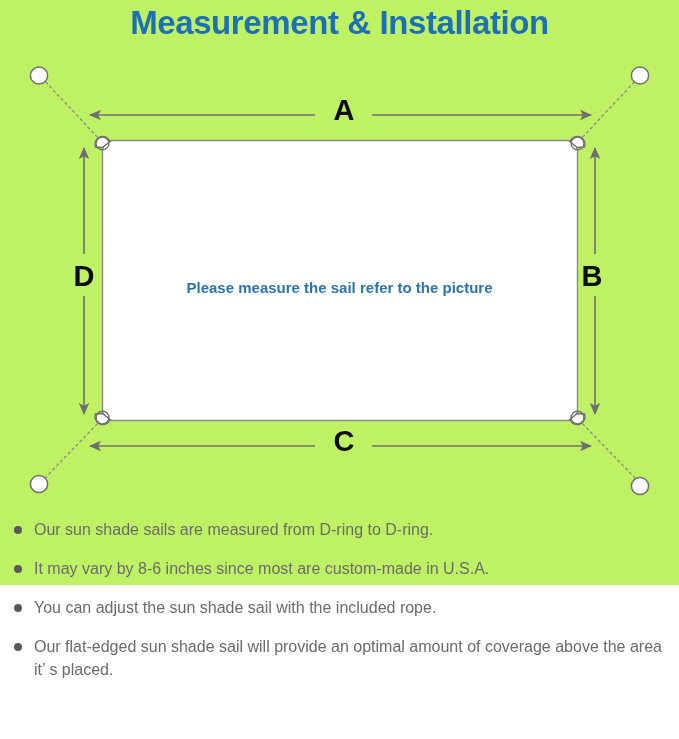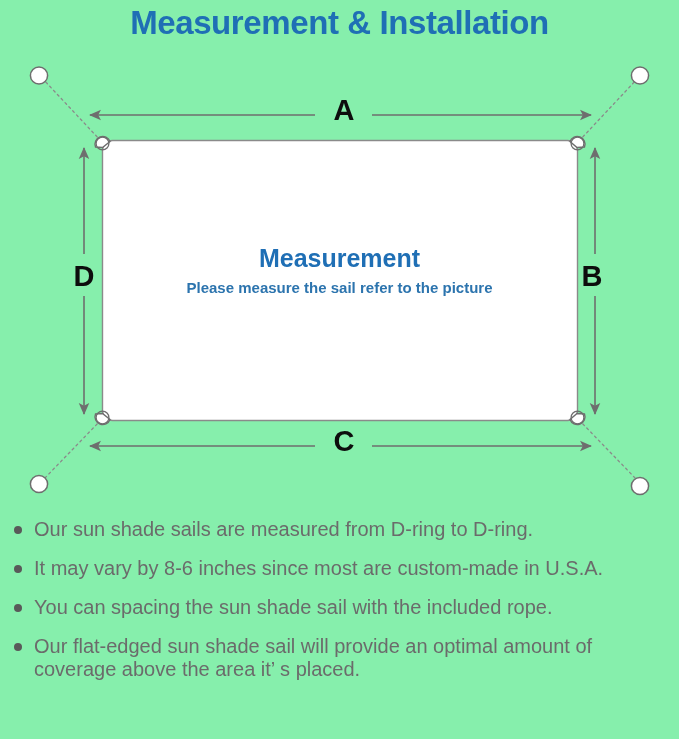--- a/index.html
+++ b/index.html
@@ -12,22 +12,22 @@
     height: 739px;
     position: relative;
     overflow: hidden;
     font-family: "Liberation Sans", sans-serif;
     -webkit-font-smoothing: antialiased;
   }
 
   #page {
     position: relative;
     width: 679px;
-    height: 739px;
-    background: #86efac;
+    height: 585px;
+    background: #bef264;
   }
 
   
   .title {
     position: absolute;
     left: 0;
     top: 0;
     width: 679px;
     text-align: center;
     font-family: "Liberation Sans", sans-serif;
@@ -108,21 +108,21 @@
     width: 8px;
     height: 8px;
     border-radius: 50%;
     background: #595959;
     margin-top: 8px;
     margin-right: 12px;
   }
   .note-text {
     flex: 1 1 auto;
     font-family: "Liberation Sans", sans-serif;
-    font-size: 20px;
+    font-size: 16px;
     line-height: 23px;
     color: #6b6b6b;
   }
 </style>
 </head>
 <body>
 
 <div id="page">
 
   <div class="title">Measurement &amp; Installation</div>
@@ -170,36 +170,35 @@
 
       <line x1="595" y1="206" x2="595" y2="100" stroke="#6e6e6e" stroke-width="1.6" marker-end="url(#arrHead)"></line>
       <line x1="595" y1="248" x2="595" y2="366" stroke="#6e6e6e" stroke-width="1.6" marker-end="url(#arrHead)"></line>
     </svg>
 
     <div class="dim-letter dim-a">A</div>
     <div class="dim-letter dim-b">B</div>
     <div class="dim-letter dim-c">C</div>
     <div class="dim-letter dim-d">D</div>
 
-    <div class="center-label center-title">Measurement</div>
     <div class="center-label center-sub">Please measure the sail refer to the picture</div>
   </div>
 
   <div class="notes">
     <div class="note-row">
       <span class="note-bullet"></span>
       <span class="note-text">Our sun shade sails are measured from D-ring to D-ring.</span>
     </div>
     <div class="note-row">
       <span class="note-bullet"></span>
       <span class="note-text">It may vary by 8-6 inches since most are custom-made in U.S.A.</span>
     </div>
     <div class="note-row">
       <span class="note-bullet"></span>
-      <span class="note-text">You can spacing the sun shade sail with the included rope.</span>
+      <span class="note-text">You can adjust the sun shade sail with the included rope.</span>
     </div>
     <div class="note-row">
       <span class="note-bullet"></span>
       <span class="note-text">Our flat-edged sun shade sail will provide an optimal amount of coverage above the area it’ s placed.</span>
     </div>
   </div>
 
 </div>
 
 </body></html>

